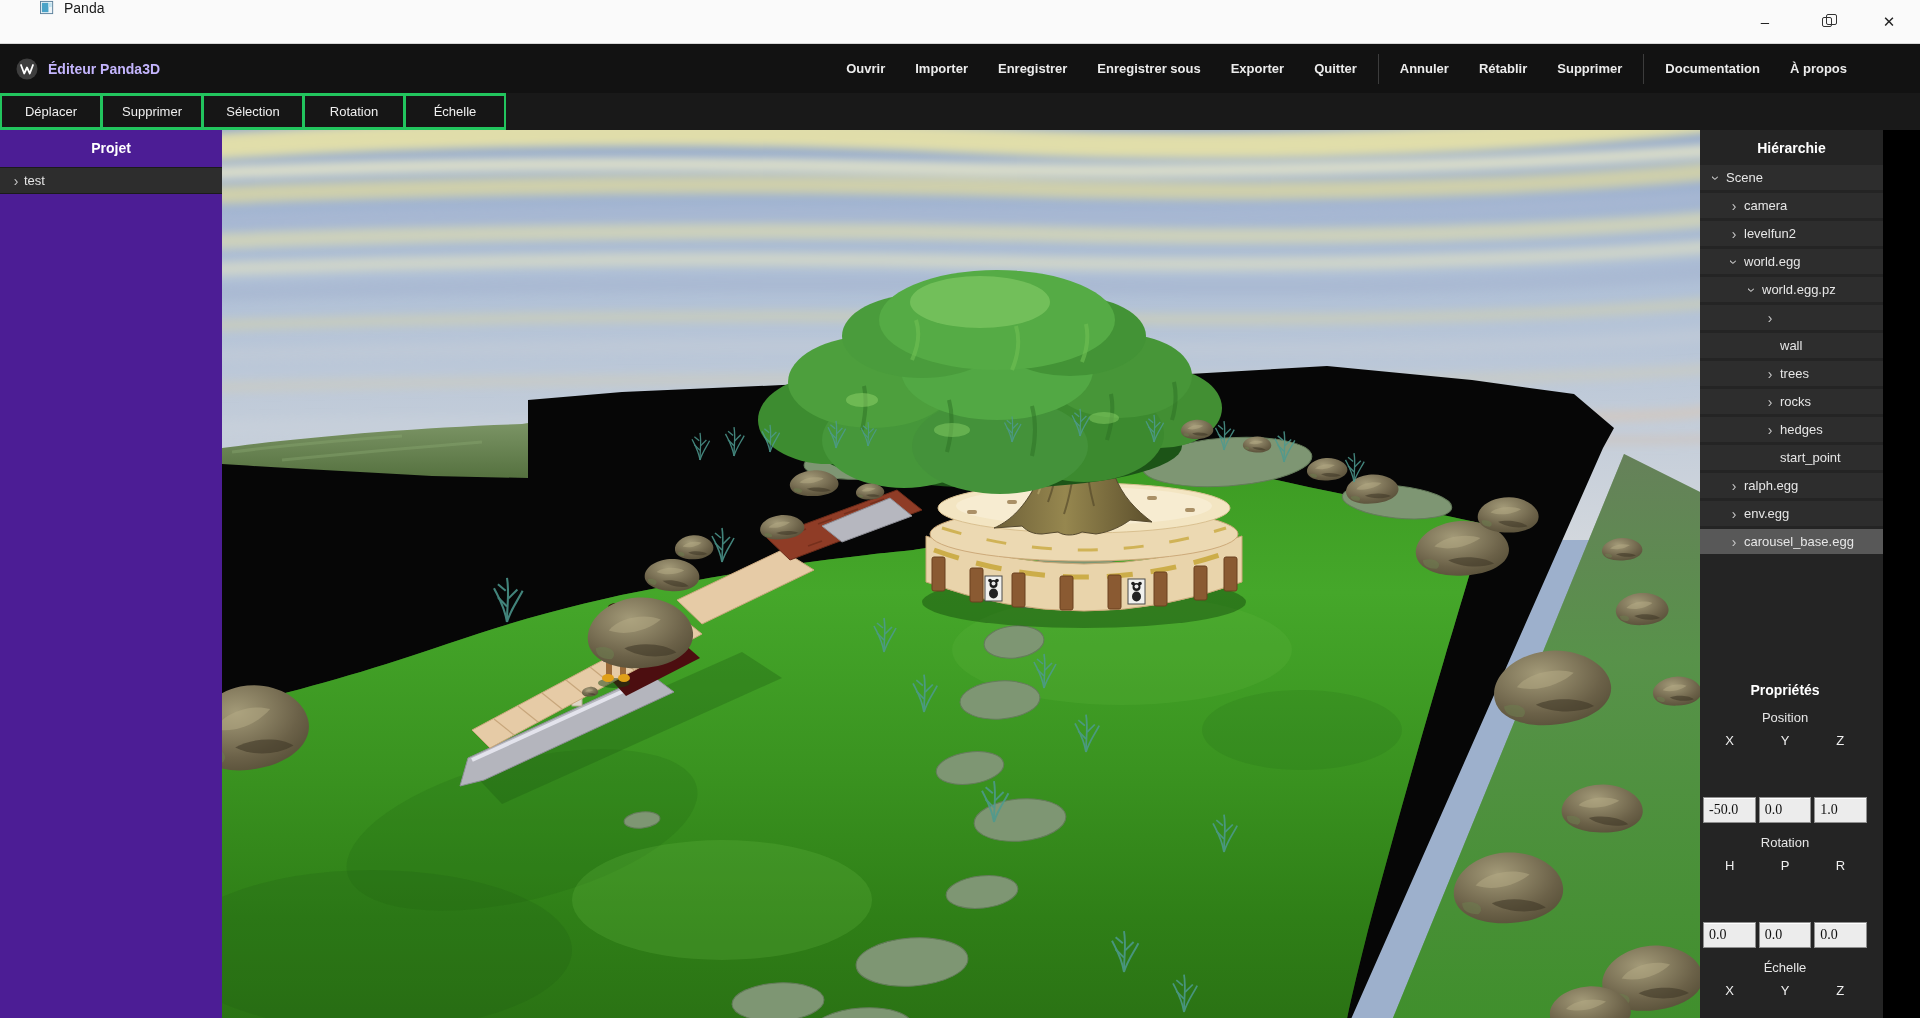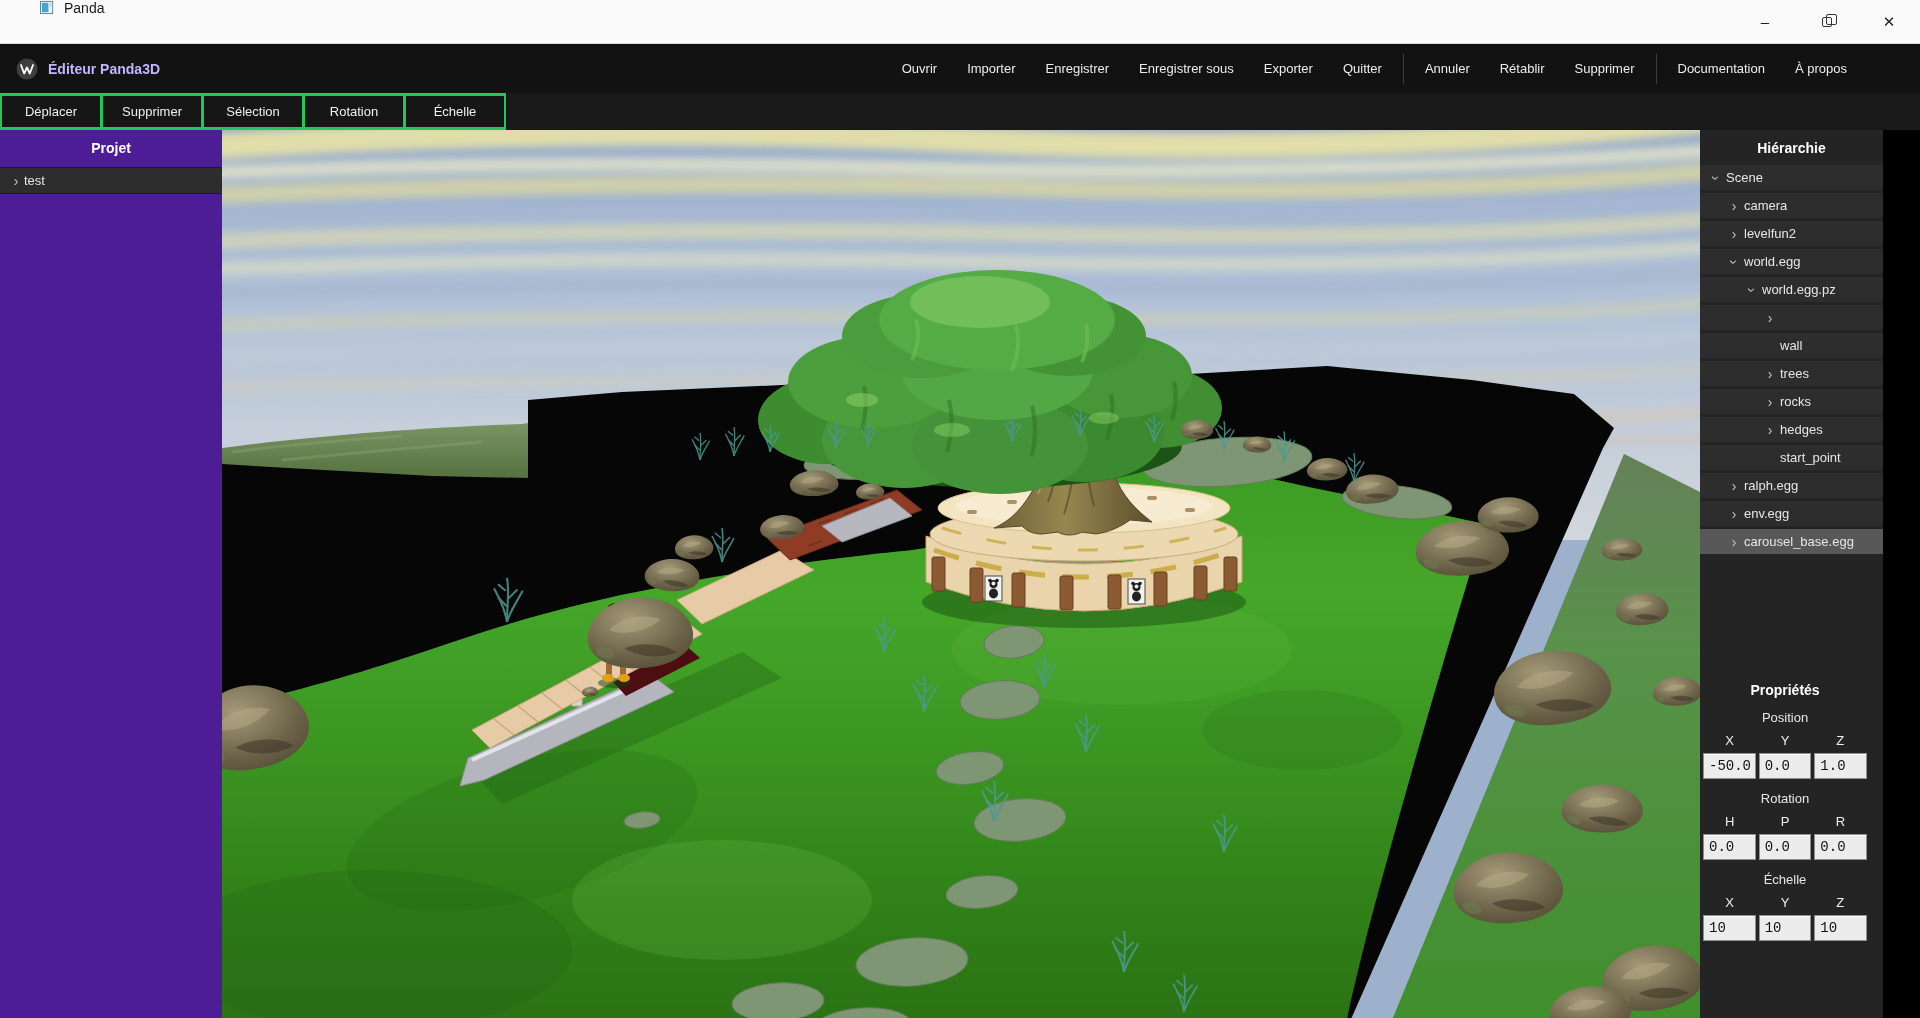--- a/index.html
+++ b/index.html
@@ -14,21 +14,21 @@
   .win-btn { width:62px; height:100%; display:flex; align-items:center; justify-content:center;
              color:#222; font-size:15px; }
   .restore-glyph { width:10px; height:10px; border:1.5px solid #333; border-radius:2px; position:relative; background:#fafafa;}
   .restore-glyph:before { content:""; position:absolute; top:-4px; left:3px; width:9px; height:9px;
              border:1.5px solid #333; border-radius:2px; }
 
   
   .menubar { height:49px; background:#121212; display:flex; align-items:center; color:#ededed; }
   .brand { display:flex; align-items:center; gap:10px; margin-left:16px; font-size:14px; color:#c4b5fd;font-weight:bold; }
   .mitems { margin-left:auto; display:flex; align-items:center; padding-right:58px; }
-  .mitem { padding:0 15px; font-size:13px; color:#ececec; line-height:49px; cursor:default; }
+  .mitem { padding:0 15px; font-size:13px; color:#ececec; line-height:49px; cursor:default;font-weight:bold; }
   .msep { width:1px; height:30px; background:#3c3c3c; margin:0 6px; }
 
   
   .toolbar-row { height:37px; background:#191919; display:flex; }
   .toolbar-group { width:506px; background:#22c55e; padding:3px 2px; display:flex; gap:3px; }
   .tbtn { flex:1; background:#161616; color:#efefef; font-size:13px; border:none;
           display:flex; align-items:center; justify-content:center; font-family:inherit; }
 
   
   .content { display:flex; height:905px; }
@@ -55,21 +55,21 @@
   .d3 { padding-left:62px; } .d3leaf { padding-left:78px; }
 
   .props { position:absolute; top:552px; left:0; right:13px; }
   .props .panel-title { padding-top:0; }
   .pgroup-label { text-align:center; font-size:13px; color:#e6e6e6; margin-top:12px; }
   .axes { display:flex; margin-top:8px; padding:0 2px; }
   .axes span { flex:1; text-align:center; font-size:13px; color:#efefef; }
   .fields { display:flex; gap:3px; padding:0 3px; margin-top:5px; }
   .fields input { flex:1; width:30px; height:26px; background:#ececec; border:1px solid #8f8f8f;
                   box-shadow:inset 0 1px 0 #ffffff; font-size:14px; color:#111; padding-left:5px;
-                  font-family:Liberation Mono, monospace; }
+                  font-family:Liberation Serif, serif;margin-top:44px; }
 </style>
 </head>
 <body>
 
 <div class="titlebar">
   <svg class="appicon" viewBox="0 0 16 16">
     <rect x="0.5" y="1.5" width="13" height="13" fill="#eef4f8" stroke="#5a7f9a"></rect>
     <rect x="2" y="3" width="7" height="10" fill="#4aa3c8"></rect>
     <rect x="9" y="3" width="3.5" height="4.5" fill="#bfe2ef"></rect>
   </svg>

